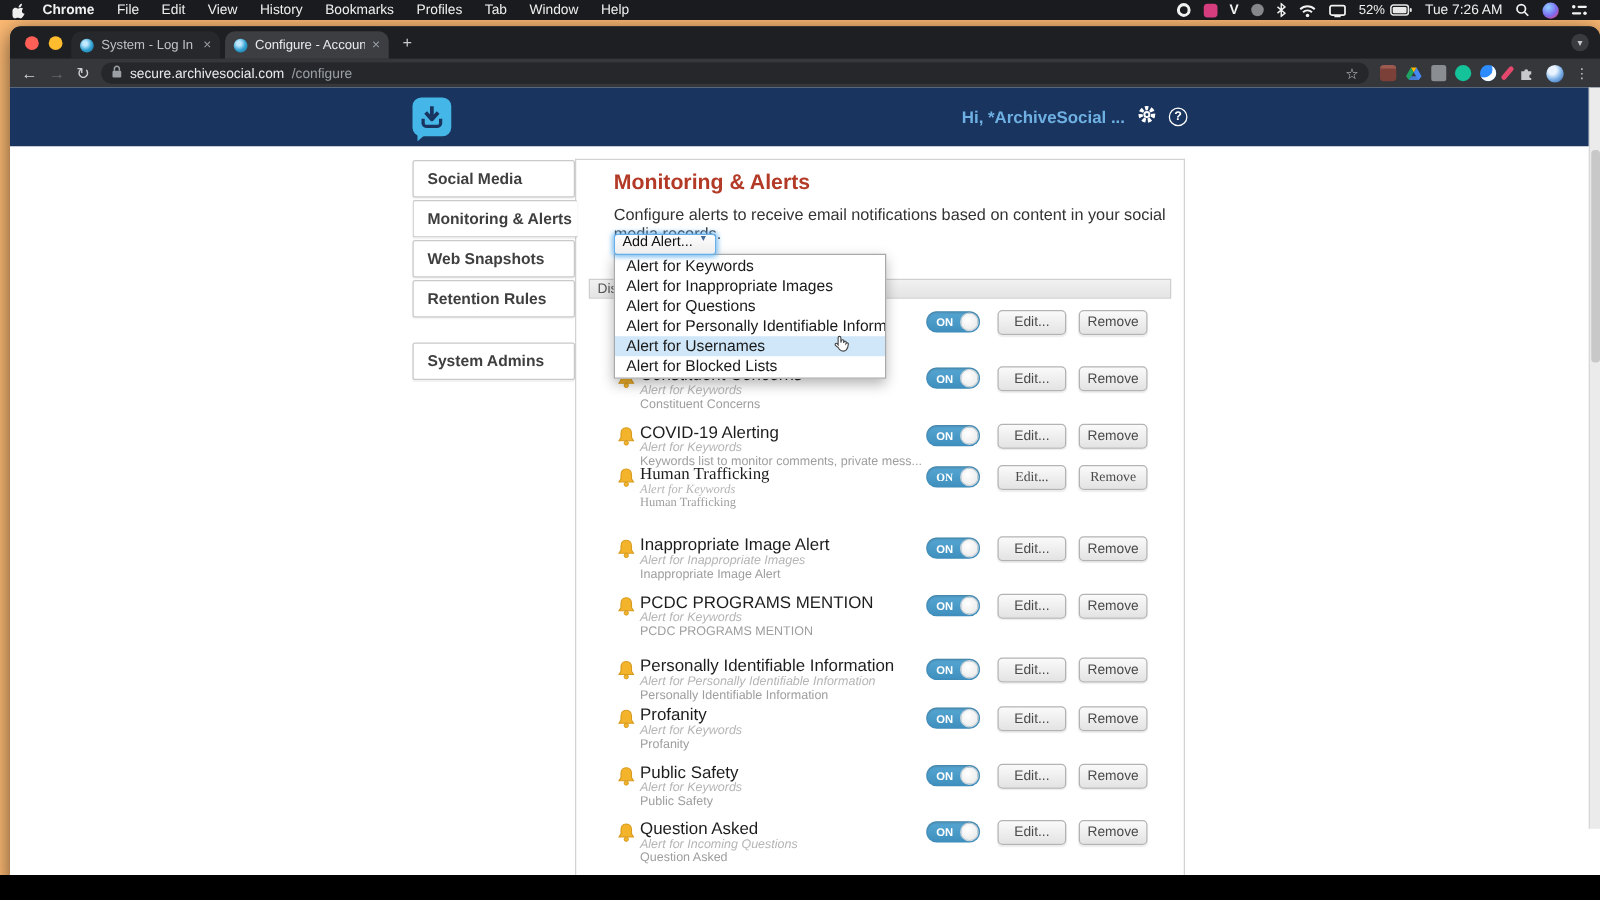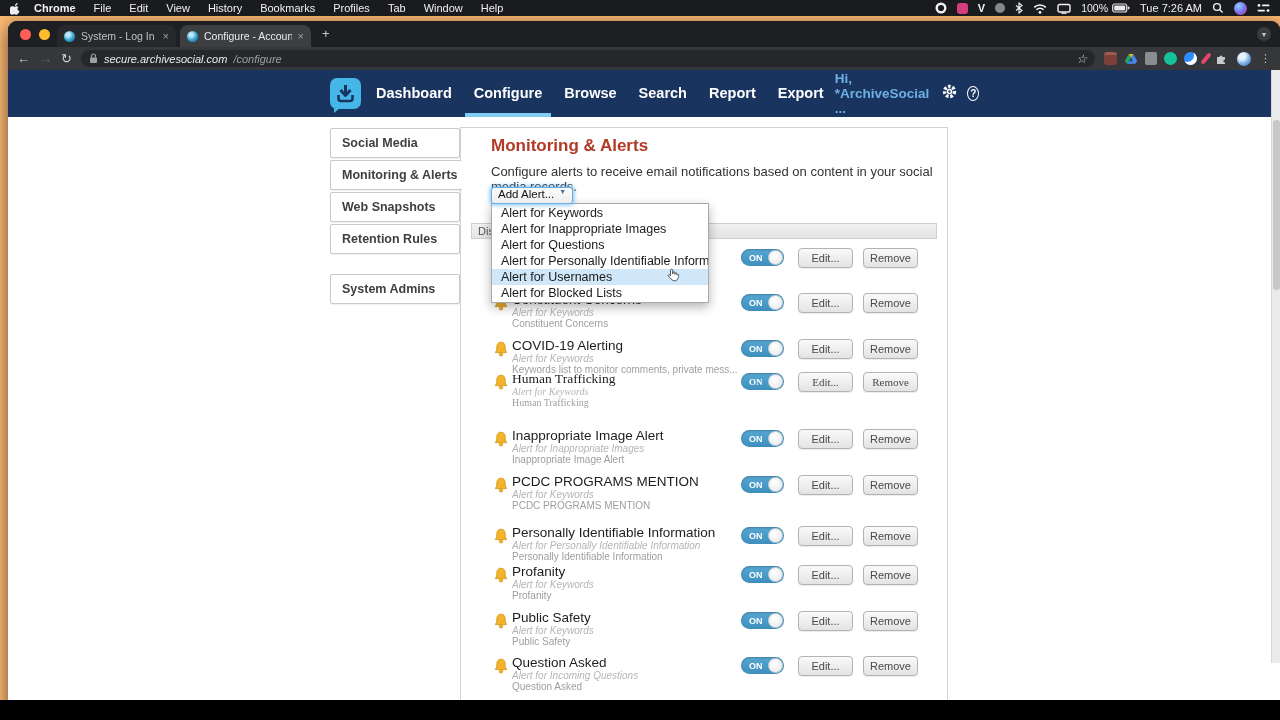--- a/index.html
+++ b/index.html
@@ -42,21 +42,21 @@
   .newtab { position:absolute; left:314px; top:5px; color:#c7c9cc; font-size:13px; }
   .tabsearch { position:absolute; right:9px; top:6px; width:14px; height:14px;
     border-radius:50%; background:#3a3b3f; color:#c7c9cc; font-size:8px;
     display:flex; align-items:center; justify-content:center; }
 
   .toolbar { position:relative; height:23px; background:#36373b; display:flex;
     align-items:center; padding:0 9px; gap:9px; }
   .navbtn { color:#cfd1d4; font-size:13px; line-height:1; }
   .navbtn.dis { color:#63666b; }
   .omnibox { flex:1; height:17px; border-radius:9px; background:#26272a;
-    display:flex; align-items:center; padding:0 8px; gap:6px; min-width:0;font-style:italic; }
+    display:flex; align-items:center; padding:0 8px; gap:6px; min-width:0; }
   .omnibox .host { color:#e8eaed; font-size:11px; }
   .omnibox .path { color:#9aa0a6; font-size:11px; }
   .omnibox .sp { flex:1; }
   .star { color:#c7c9cc; font-size:12px; }
   .exts { display:flex; align-items:center; gap:7px; }
   .ext { display:flex; align-items:center; }
   .avatar { width:14px; height:14px; border-radius:50%;
     background:radial-gradient(circle at 35% 30%, #e8f3ff 0 25%, #7fb3e8 55%, #2b5ea8 100%); }
   .kebab { color:#c7c9cc; font-size:11px; letter-spacing:0; }
 
@@ -195,21 +195,21 @@
             <circle cx="7" cy="9.4" r="1.4" fill="#f2f2f2"></circle>
           </svg>
         </span>
         <span class="st">
           <svg width="14" height="11" viewBox="0 0 14 11">
             <rect x="1" y="1.5" width="12" height="7.5" rx="1.5" fill="none" stroke="#f2f2f2" stroke-width="1.4"></rect>
             <path d="M4.5 10.3 h5" stroke="#f2f2f2" stroke-width="1.2"></path>
           </svg>
         </span>
         <span class="mb-batt">
-          <span>100%</span>
+          <span>52%</span>
           <span class="st">
             <svg width="18" height="10" viewBox="0 0 18 10">
               <rect x="0.7" y="1" width="14" height="8" rx="2" fill="none" stroke="#e8e8e8" stroke-width="1.2"></rect>
               <rect x="2.2" y="2.5" width="11" height="5" rx="1" fill="#e8e8e8"></rect>
               <rect x="15.8" y="3.4" width="1.6" height="3.2" rx="0.8" fill="#e8e8e8"></rect>
             </svg>
           </span>
         </span>
       <span class="mb-clock">Tue 7:26 AM</span>
     <span class="st">
@@ -304,28 +304,20 @@
     <div class="page">
       <div class="as-navbar">
         <div class="as-wrap">
           <div class="as-logo">
             <svg width="31" height="31" viewBox="0 0 31 31">
                 <path d="M15.5 7 v8" stroke="#19345f" stroke-width="3" fill="none"></path>
                 <path d="M10.5 12 l5 5.5 5-5.5" stroke="#19345f" stroke-width="3" fill="none" stroke-linejoin="round"></path>
                 <path d="M8.5 17 v3.5 a2.5 2.5 0 0 0 2.5 2.5 h9 a2.5 2.5 0 0 0 2.5-2.5 V17" stroke="#19345f" stroke-width="2.6" fill="none"></path>
               </svg>
           </div>
-          <div class="as-links">
-              <span class="as-link">Dashboard</span>
-              <span class="as-link active">Configure</span>
-              <span class="as-link">Browse</span>
-              <span class="as-link">Search</span>
-              <span class="as-link">Report</span>
-              <span class="as-link">Export</span>
-            </div>
           <div class="as-right">
             <span class="greeting">Hi, *ArchiveSocial ...</span>
             <span><svg width="17" height="17" viewBox="0 0 17 17">
                   <circle cx="8.5" cy="8.5" r="5" fill="none" stroke="#fff" stroke-width="3.4" stroke-dasharray="2.6 1.7"></circle>
                   <circle cx="8.5" cy="8.5" r="2" fill="none" stroke="#fff" stroke-width="1.6"></circle>
                 </svg></span>
             <span class="help-circ">?</span>
           </div>
         </div>
       </div>

